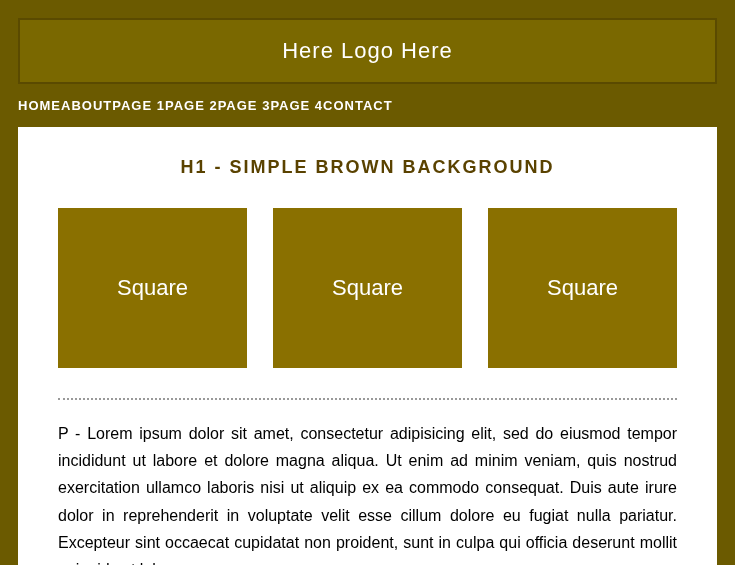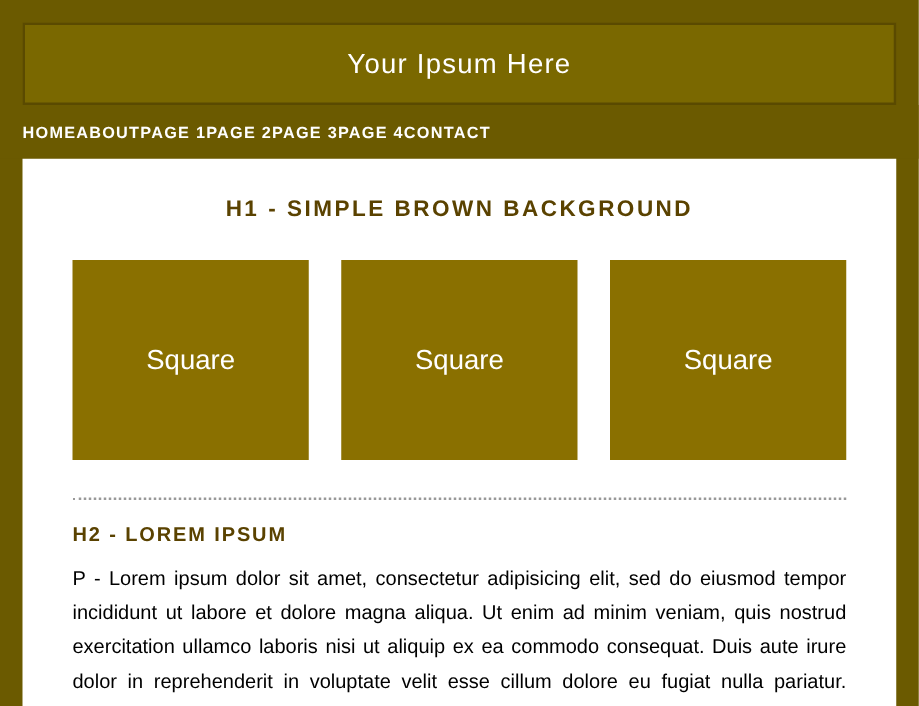--- a/index.html
+++ b/index.html
@@ -110,21 +110,21 @@
       color: #000000;
       font-size: 16px;
       line-height: 1.7;
       text-align: justify;
     }
   </style>
 </head>
 <body>
 
 <div class="header">
-  <span class="logo-text">Your Ipsum Here</span>
+  <span class="logo-text">Here Logo Here</span>
 </div>
 
 <nav class="nav">
   <a class="nav-item">HOME</a>
   <a class="nav-item">ABOUT</a>
   <a class="nav-item">PAGE 1</a>
   <a class="nav-item">PAGE 2</a>
   <a class="nav-item">PAGE 3</a>
   <a class="nav-item">PAGE 4</a>
   <a class="nav-item">CONTACT</a>
@@ -141,17 +141,16 @@
     <div class="square-box">
       <span class="square-label">Square</span>
     </div>
     <div class="square-box">
       <span class="square-label">Square</span>
     </div>
   </div>
 
   <hr class="dotted-divider">
 
-  <h2 class="h2-title">H2 - Lorem Ipsum</h2>
 
   <p class="lorem-text">P - Lorem ipsum dolor sit amet, consectetur adipisicing elit, sed do eiusmod tempor incididunt ut labore et dolore magna aliqua. Ut enim ad minim veniam, quis nostrud exercitation ullamco laboris nisi ut aliquip ex ea commodo consequat. Duis aute irure dolor in reprehenderit in voluptate velit esse cillum dolore eu fugiat nulla pariatur. Excepteur sint occaecat cupidatat non proident, sunt in culpa qui officia deserunt mollit anim id est laborum.</p>
 
 </div>
 
 </body></html>

